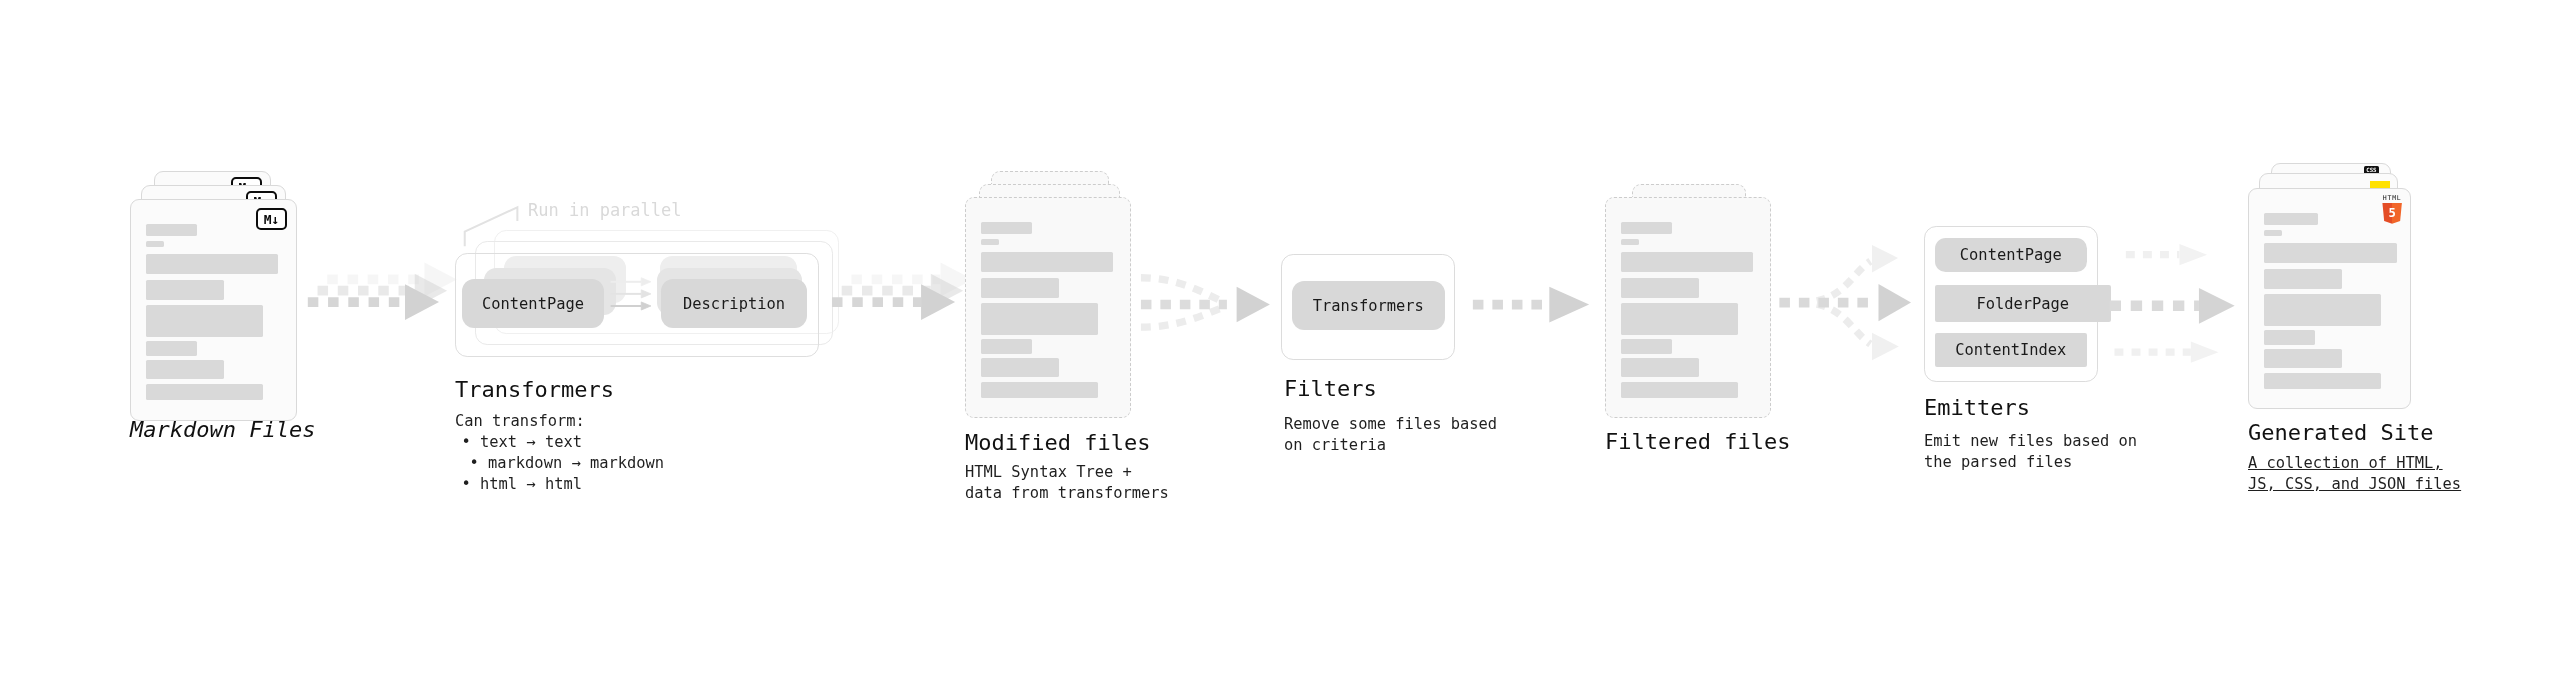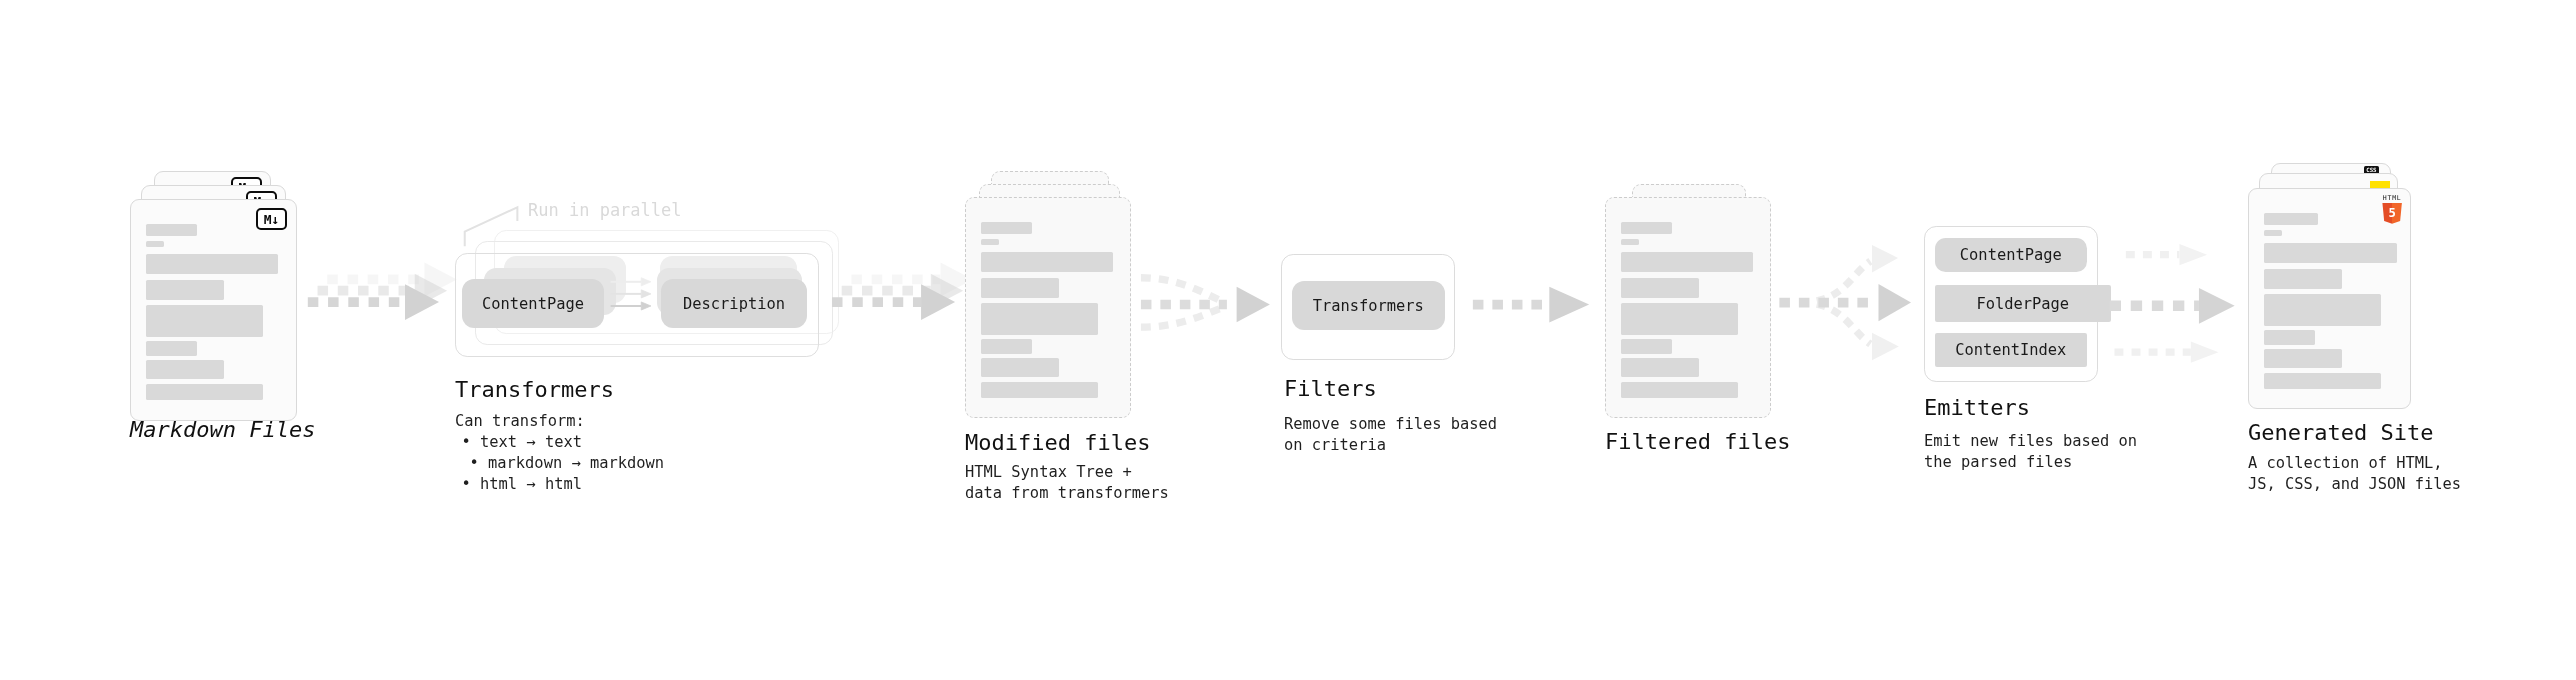--- a/index.html
+++ b/index.html
@@ -219,19 +219,19 @@
     <i class="bar" style="top:23.6px;width:54px;height:12.2px;"></i>
     <i class="bar" style="top:41px;width:18px;height:5.7px;"></i>
     <i class="bar" style="top:54px;width:133px;height:19.5px;"></i>
     <i class="bar" style="top:80px;width:78px;height:19.5px;"></i>
     <i class="bar" style="top:105px;width:117px;height:32px;"></i>
     <i class="bar" style="top:141px;width:51px;height:14.6px;"></i>
     <i class="bar" style="top:160px;width:78px;height:18.7px;"></i>
     <i class="bar" style="top:184px;width:117px;height:16.3px;"></i>
   </div>
   <div class="title" style="left:2248px;top:420px;">Generated Site</div>
-  <div class="desc" style="left:2248px;top:453px;">
+  <div class="desc" style="left:2248px;top:453px;text-decoration:underline;">
     <span>A collection of HTML,</span>
     <span>JS, CSS, and JSON files</span>
   </div>
 
 </div>
 
 
 </body></html>

